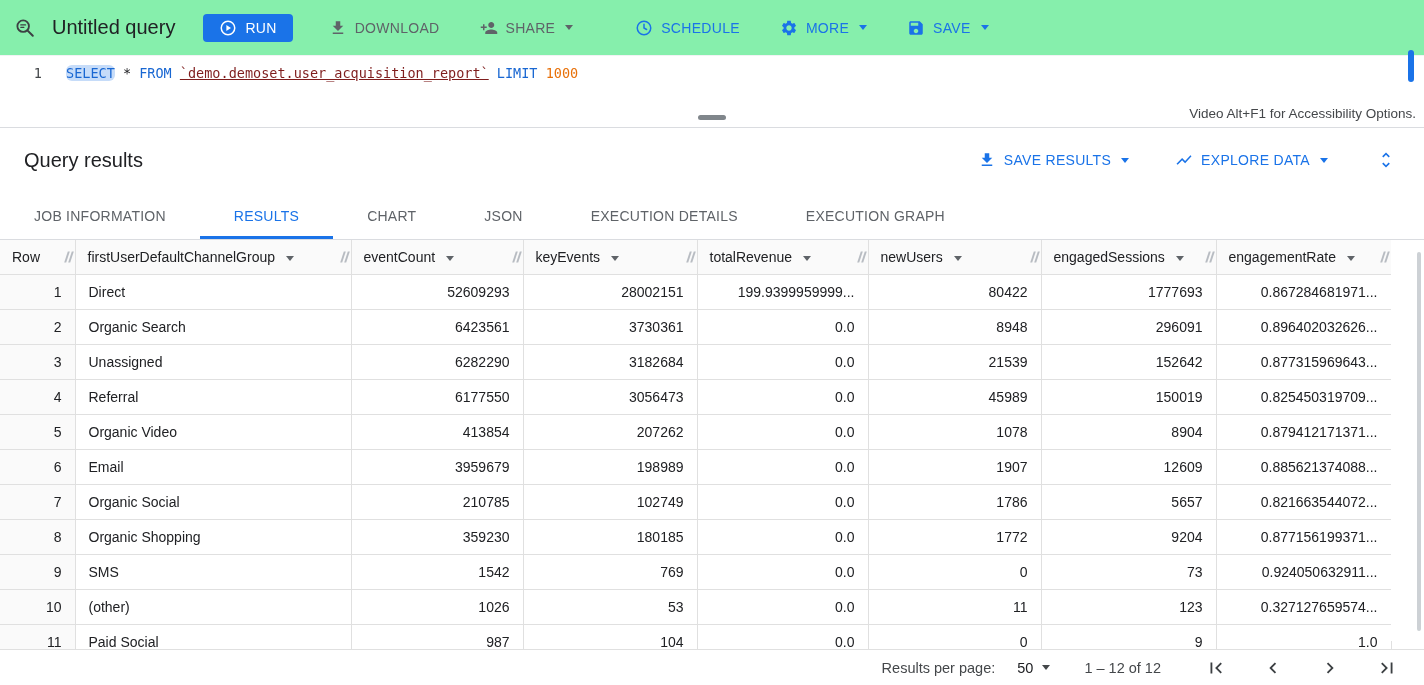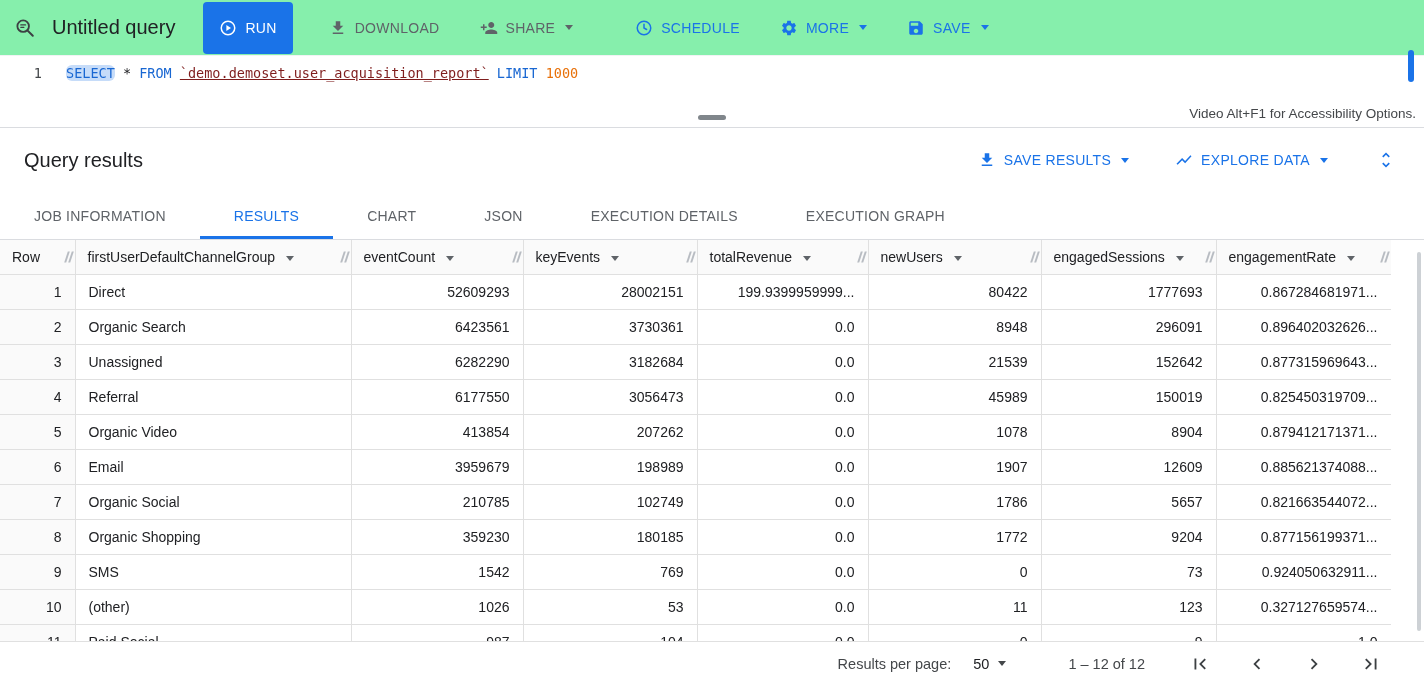--- a/index.html
+++ b/index.html
@@ -21,21 +21,21 @@
     border-bottom: 1px solid #f1f3f4;
   }
   .bq-icon { display: inline-flex; margin-right: 16px; }
   .query-title { font-size: 20px; font-weight: 400; color: #202124; white-space: nowrap; }
   button { font-family: inherit; cursor: pointer; background: none; border: none; }
   .run-btn {
     margin-left: 28px;
     display: inline-flex; align-items: center; gap: 8px;
     background: #1a73e8; color: #fff;
     font-size: 14px; font-weight: 500; letter-spacing: .3px;
-    height: 52px; padding: 0 16px; border-radius: 4px;
+    height: 28px; padding: 0 16px; border-radius: 4px;
   }
   .tb-btn {
     display: inline-flex; align-items: center; gap: 8px;
     font-size: 14px; font-weight: 500; letter-spacing: .3px;
     margin-left: 32px; height: 36px; padding: 0 4px;
     white-space: nowrap;
   }
   .tb-btn.gray { color: #5f6368; }
   .tb-btn.blue { color: #1a73e8; }
   .tb-btn.sched { margin-left: 54px; }
@@ -131,32 +131,32 @@
   .grip::after { left: 6px; }
 
   .table-scrollbar { position: absolute; top: 0; right: 0; bottom: 44px; width: 33px; background: #fff; }
   .table-scrollbar .thumb {
     position: absolute; top: 12px; bottom: 10px; right: 3px;
     width: 4px; border-radius: 2px; background: #cdd1d5;
   }
 
   
   .pagination {
-    position: absolute; left: 0; right: 0; bottom: 0; height: 44px;
+    position: absolute; left: 0; right: 0; bottom: 0; height: 36px;
     background: #fff; border-top: 1px solid #e0e0e0;
     display: flex; align-items: center; justify-content: flex-end;
-    padding-right: 40px; z-index: 5;
+    padding-right: 24px; z-index: 5;
   }
   .pp-label { color: #44474a; font-size: 14.5px; }
   .page-size-btn {
     display: inline-flex; align-items: center; gap: 7px;
     margin-left: 22px; font-size: 14.5px; color: #202124;
   }
   .page-size-btn .caret { border-top-color: #44474a; }
-  .range-label { margin-left: 62px; color: #44474a; font-size: 14.5px; }
+  .range-label { margin-left: 34px; color: #44474a; font-size: 14.5px; }
   .nav-btns { display: flex; align-items: center; gap: 31px; margin-left: 42px; }
   .nav-btns button { display: inline-flex; padding: 2px; }
 </style>
 </head>
 <body>
 
 <div class="app">
 
   <header class="toolbar">
     <span class="bq-icon">

